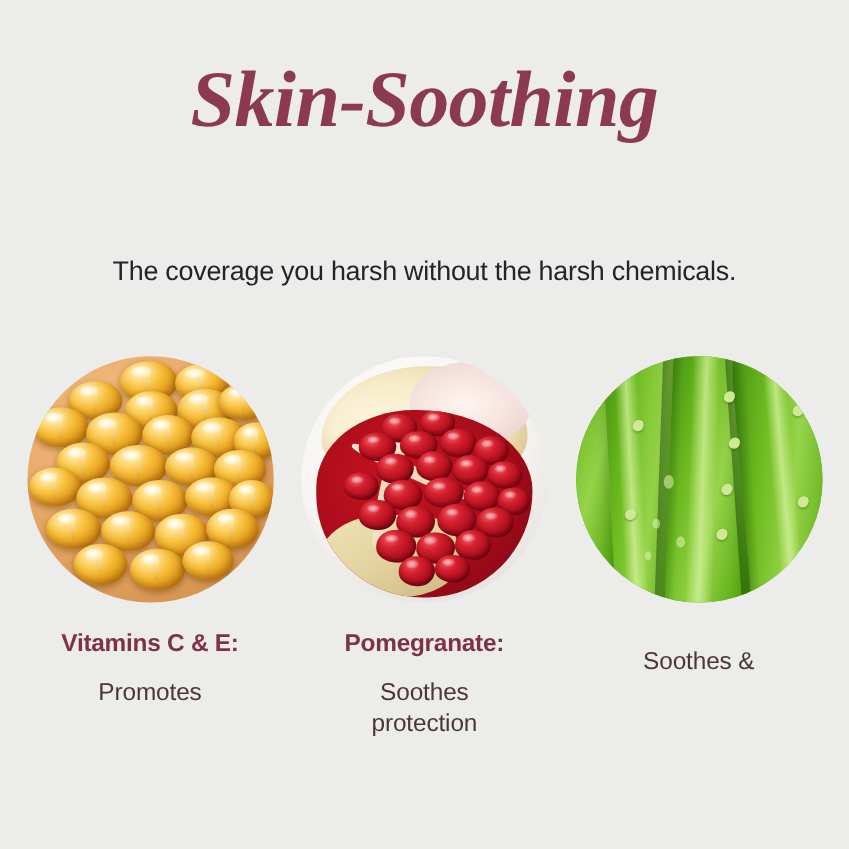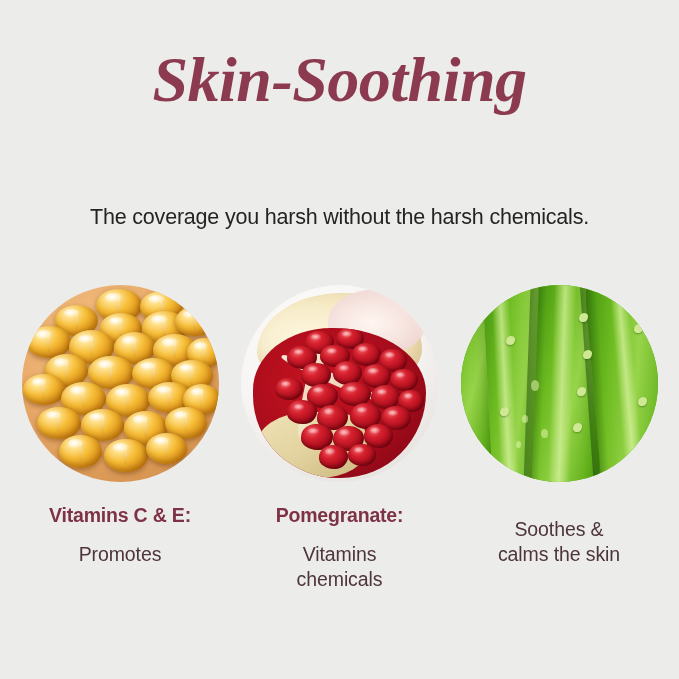--- a/index.html
+++ b/index.html
@@ -315,22 +315,22 @@
           <div class="aril" style="left:28%;top:64%;width:18%;height:17%"></div>
           <div class="aril" style="left:46%;top:65%;width:18%;height:17%"></div>
           <div class="aril" style="left:64%;top:64%;width:17%;height:16%"></div>
           <div class="aril" style="left:38%;top:78%;width:17%;height:16%"></div>
           <div class="aril" style="left:55%;top:77%;width:16%;height:15%"></div>
         </div>
       </div>
       <div class="caption">
         <span class="caption-title">Pomegranate:</span>
         <span class="caption-body">
-          <span class="caption-line">Vitamins</span>
-          <span class="caption-line">chemicals</span>
+          <span class="caption-line">Soothes</span>
+          <span class="caption-line">protection</span>
         </span>
       </div>
     </div>
 
     <div class="col">
       <div class="circle circle-aloe">
         <div class="leaf" style="left:-14%;top:-10%;width:34%;height:130%;transform:rotate(6deg);border-radius:10% 14% 18% 8%"></div>
         <div class="leaf" style="left:14%;top:-12%;width:30%;height:134%;transform:rotate(-3deg);border-radius:12% 16% 14% 10%"></div>
         <div class="leaf" style="left:38%;top:-14%;width:34%;height:138%;transform:rotate(2deg);border-radius:14% 10% 12% 16%"></div>
         <div class="leaf" style="left:68%;top:-10%;width:36%;height:132%;transform:rotate(-5deg);border-radius:16% 12% 10% 14%"></div>
@@ -348,19 +348,18 @@
         <div class="spine" style="left:88%;top:20%"></div>
         <div class="spine" style="left:90%;top:57%"></div>
         <div class="speck" style="left:36%;top:48%;width:8px;height:11px"></div>
         <div class="speck" style="left:31%;top:66%;width:6px;height:8px"></div>
         <div class="speck" style="left:41%;top:73%;width:7px;height:9px"></div>
         <div class="speck" style="left:28%;top:79%;width:5px;height:7px"></div>
       </div>
       <div class="caption">
         <span class="caption-body">
           <span class="caption-line">Soothes &amp;</span>
-          <span class="caption-line">calms the skin</span>
         </span>
       </div>
     </div>
 
   </div>
 </div>
 
 </body></html>

